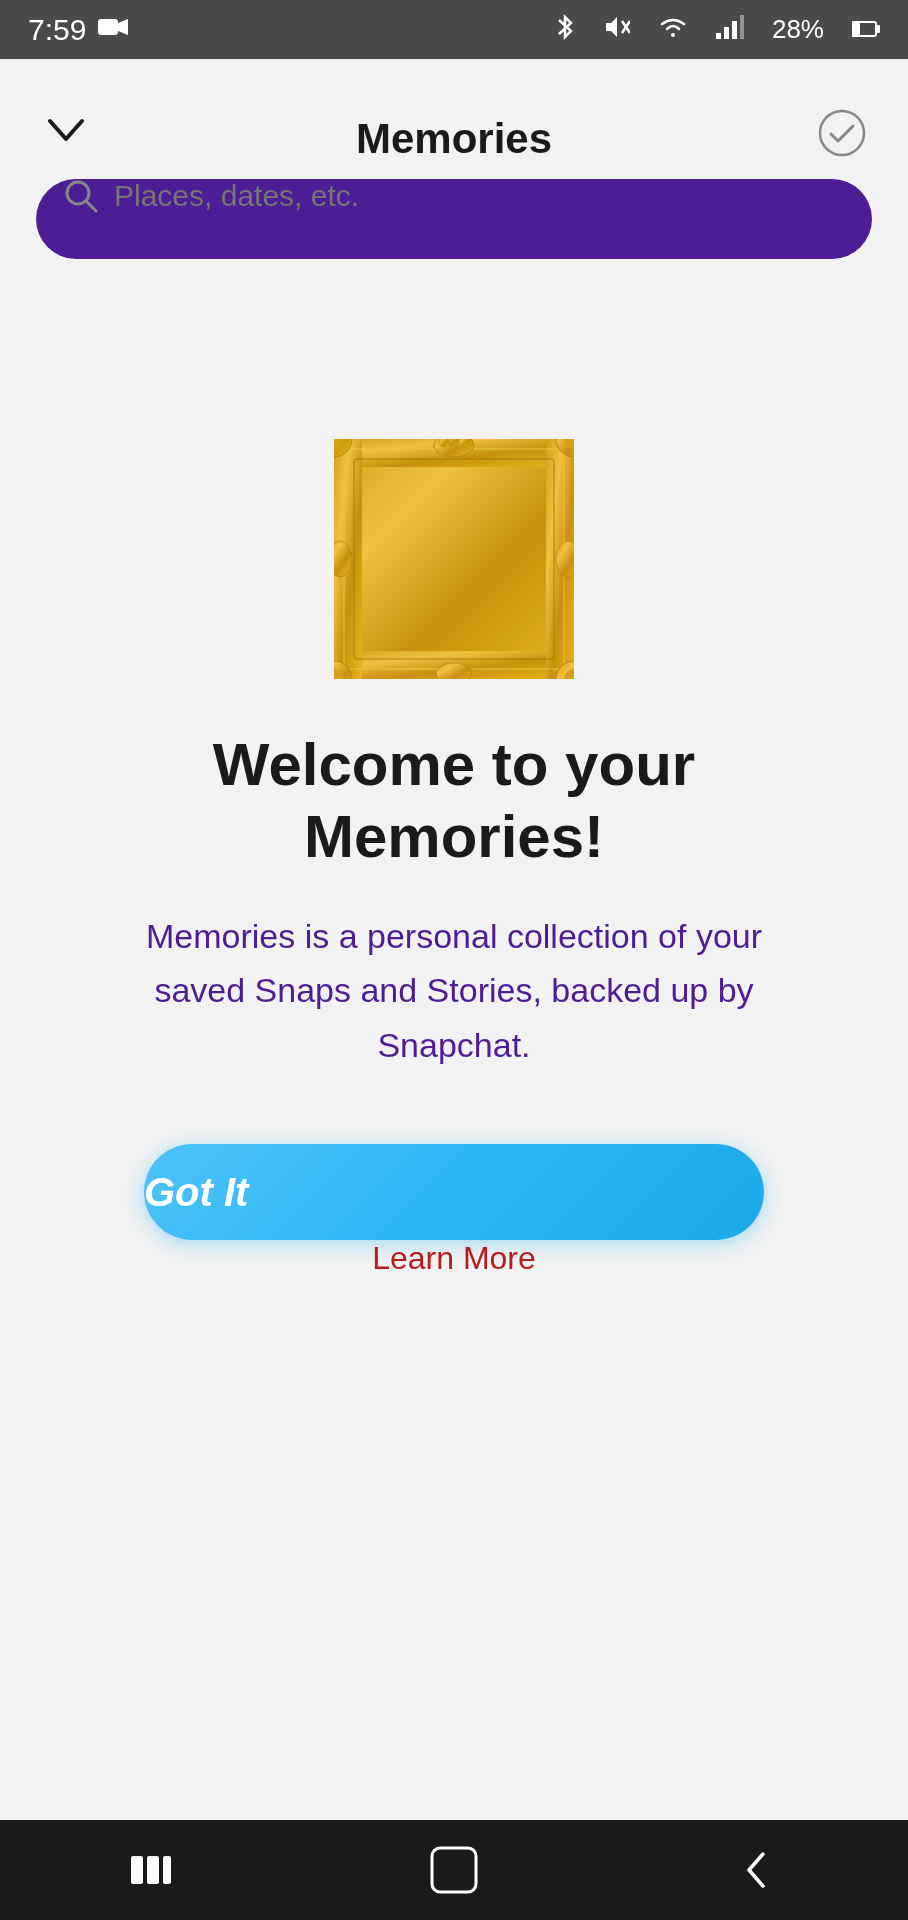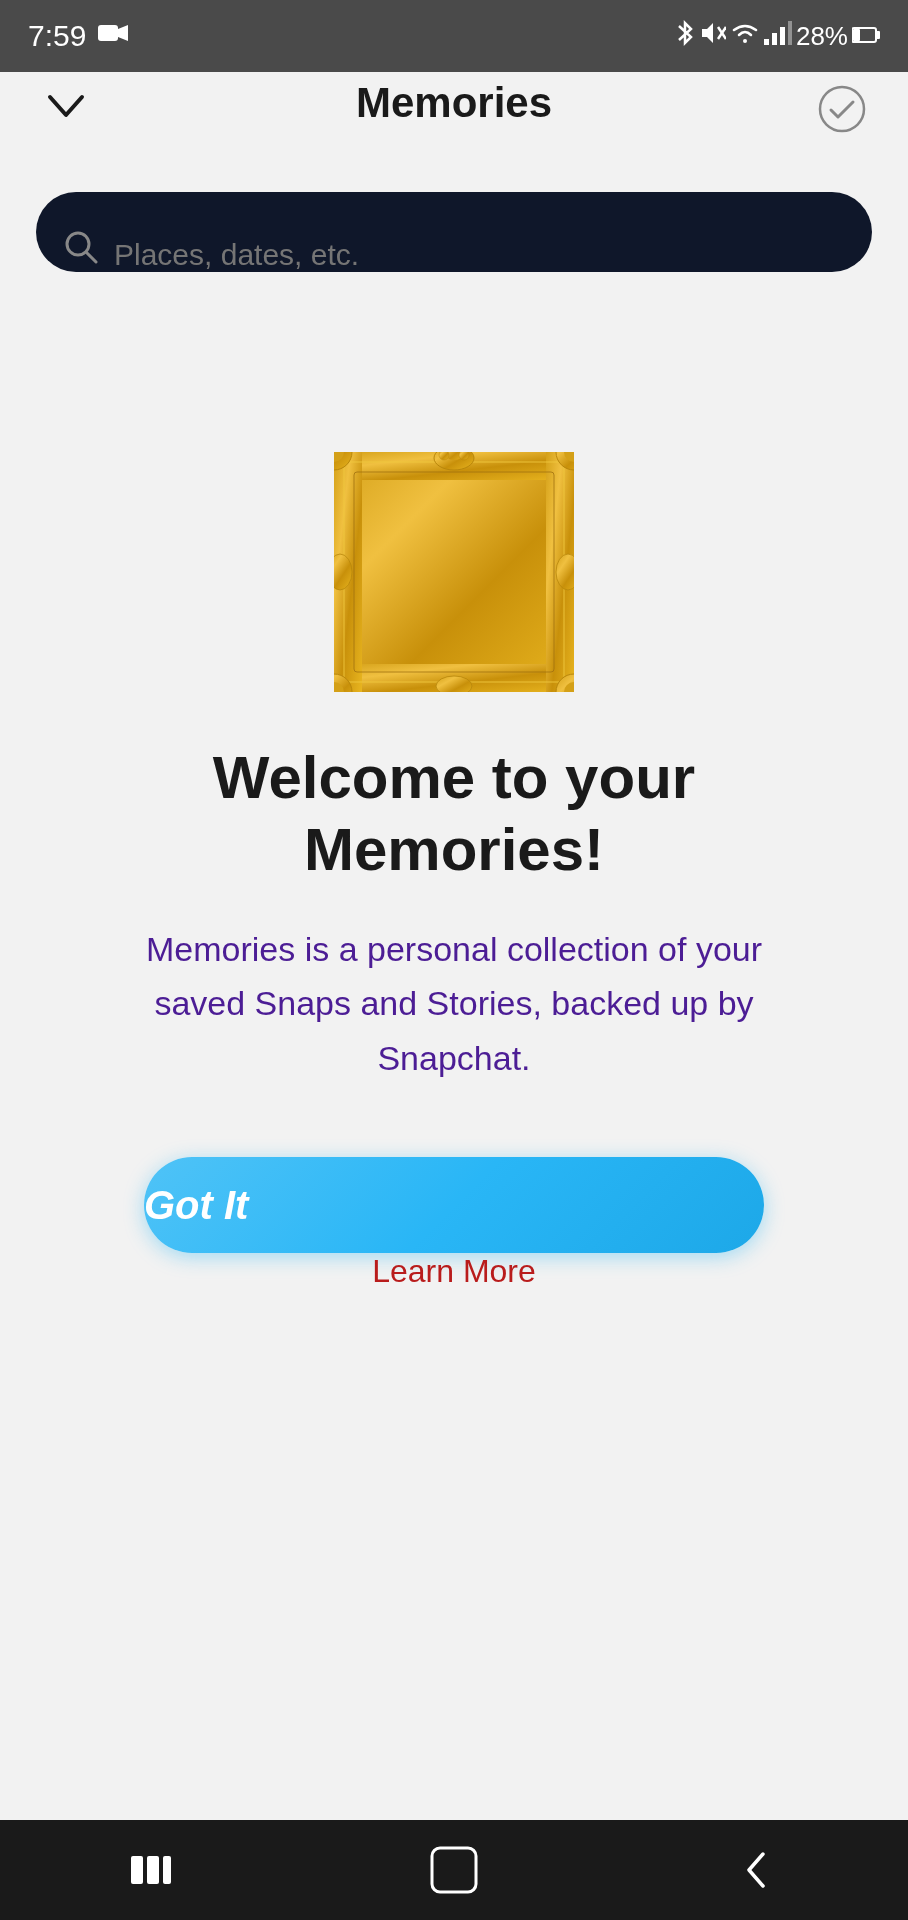--- a/index.html
+++ b/index.html
@@ -14,21 +14,21 @@
       height: 1920px;
       background-color: #f2f2f2;
       font-family: -apple-system, BlinkMacSystemFont, 'Helvetica Neue', Arial, sans-serif;
       overflow: hidden;
       position: relative;
     }
 
     
     .status-bar {
       width: 100%;
-      height: 72px;
+      height: 59px;
       background-color: #4a4a4a;
       display: flex;
       align-items: center;
       justify-content: space-between;
       padding: 0 28px;
     }
 
     .status-bar-left {
       display: flex;
       align-items: center;
@@ -42,39 +42,39 @@
     }
 
     .status-camera-icon {
       color: #ffffff;
       font-size: 24px;
     }
 
     .status-bar-right {
       display: flex;
       align-items: center;
-      gap: 4px;
+      gap: 28px;
       color: #ffffff;
       font-size: 24px;
     }
 
     .status-battery {
       font-size: 26px;
       color: #ffffff;
     }
 
     
     .header {
       width: 100%;
       height: 120px;
       background-color: #f2f2f2;
       display: flex;
-      align-items: flex-start;
+      align-items: flex-end;
       justify-content: space-between;
-      padding: 7px 36px;
+      padding: 16px 36px;
     }
 
     .back-button {
       width: 60px;
       height: 60px;
       display: flex;
       align-items: center;
       justify-content: center;
       cursor: pointer;
     }
@@ -107,24 +107,24 @@
     }
 
     .check-icon svg {
       width: 50px;
       height: 50px;
     }
 
     
     .search-container {
       margin: 0 36px 0 36px;
-      background-color: #0f172a;
+      background-color: #4c1d95;
       border-radius: 50px;
       display: flex;
-      align-items: flex-end;
+      align-items: flex-start;
       padding: 0 28px;
       height: 80px;
     }
 
     .search-icon {
       color: #888;
       font-size: 32px;
       margin-right: 16px;
       flex-shrink: 0;
     }

